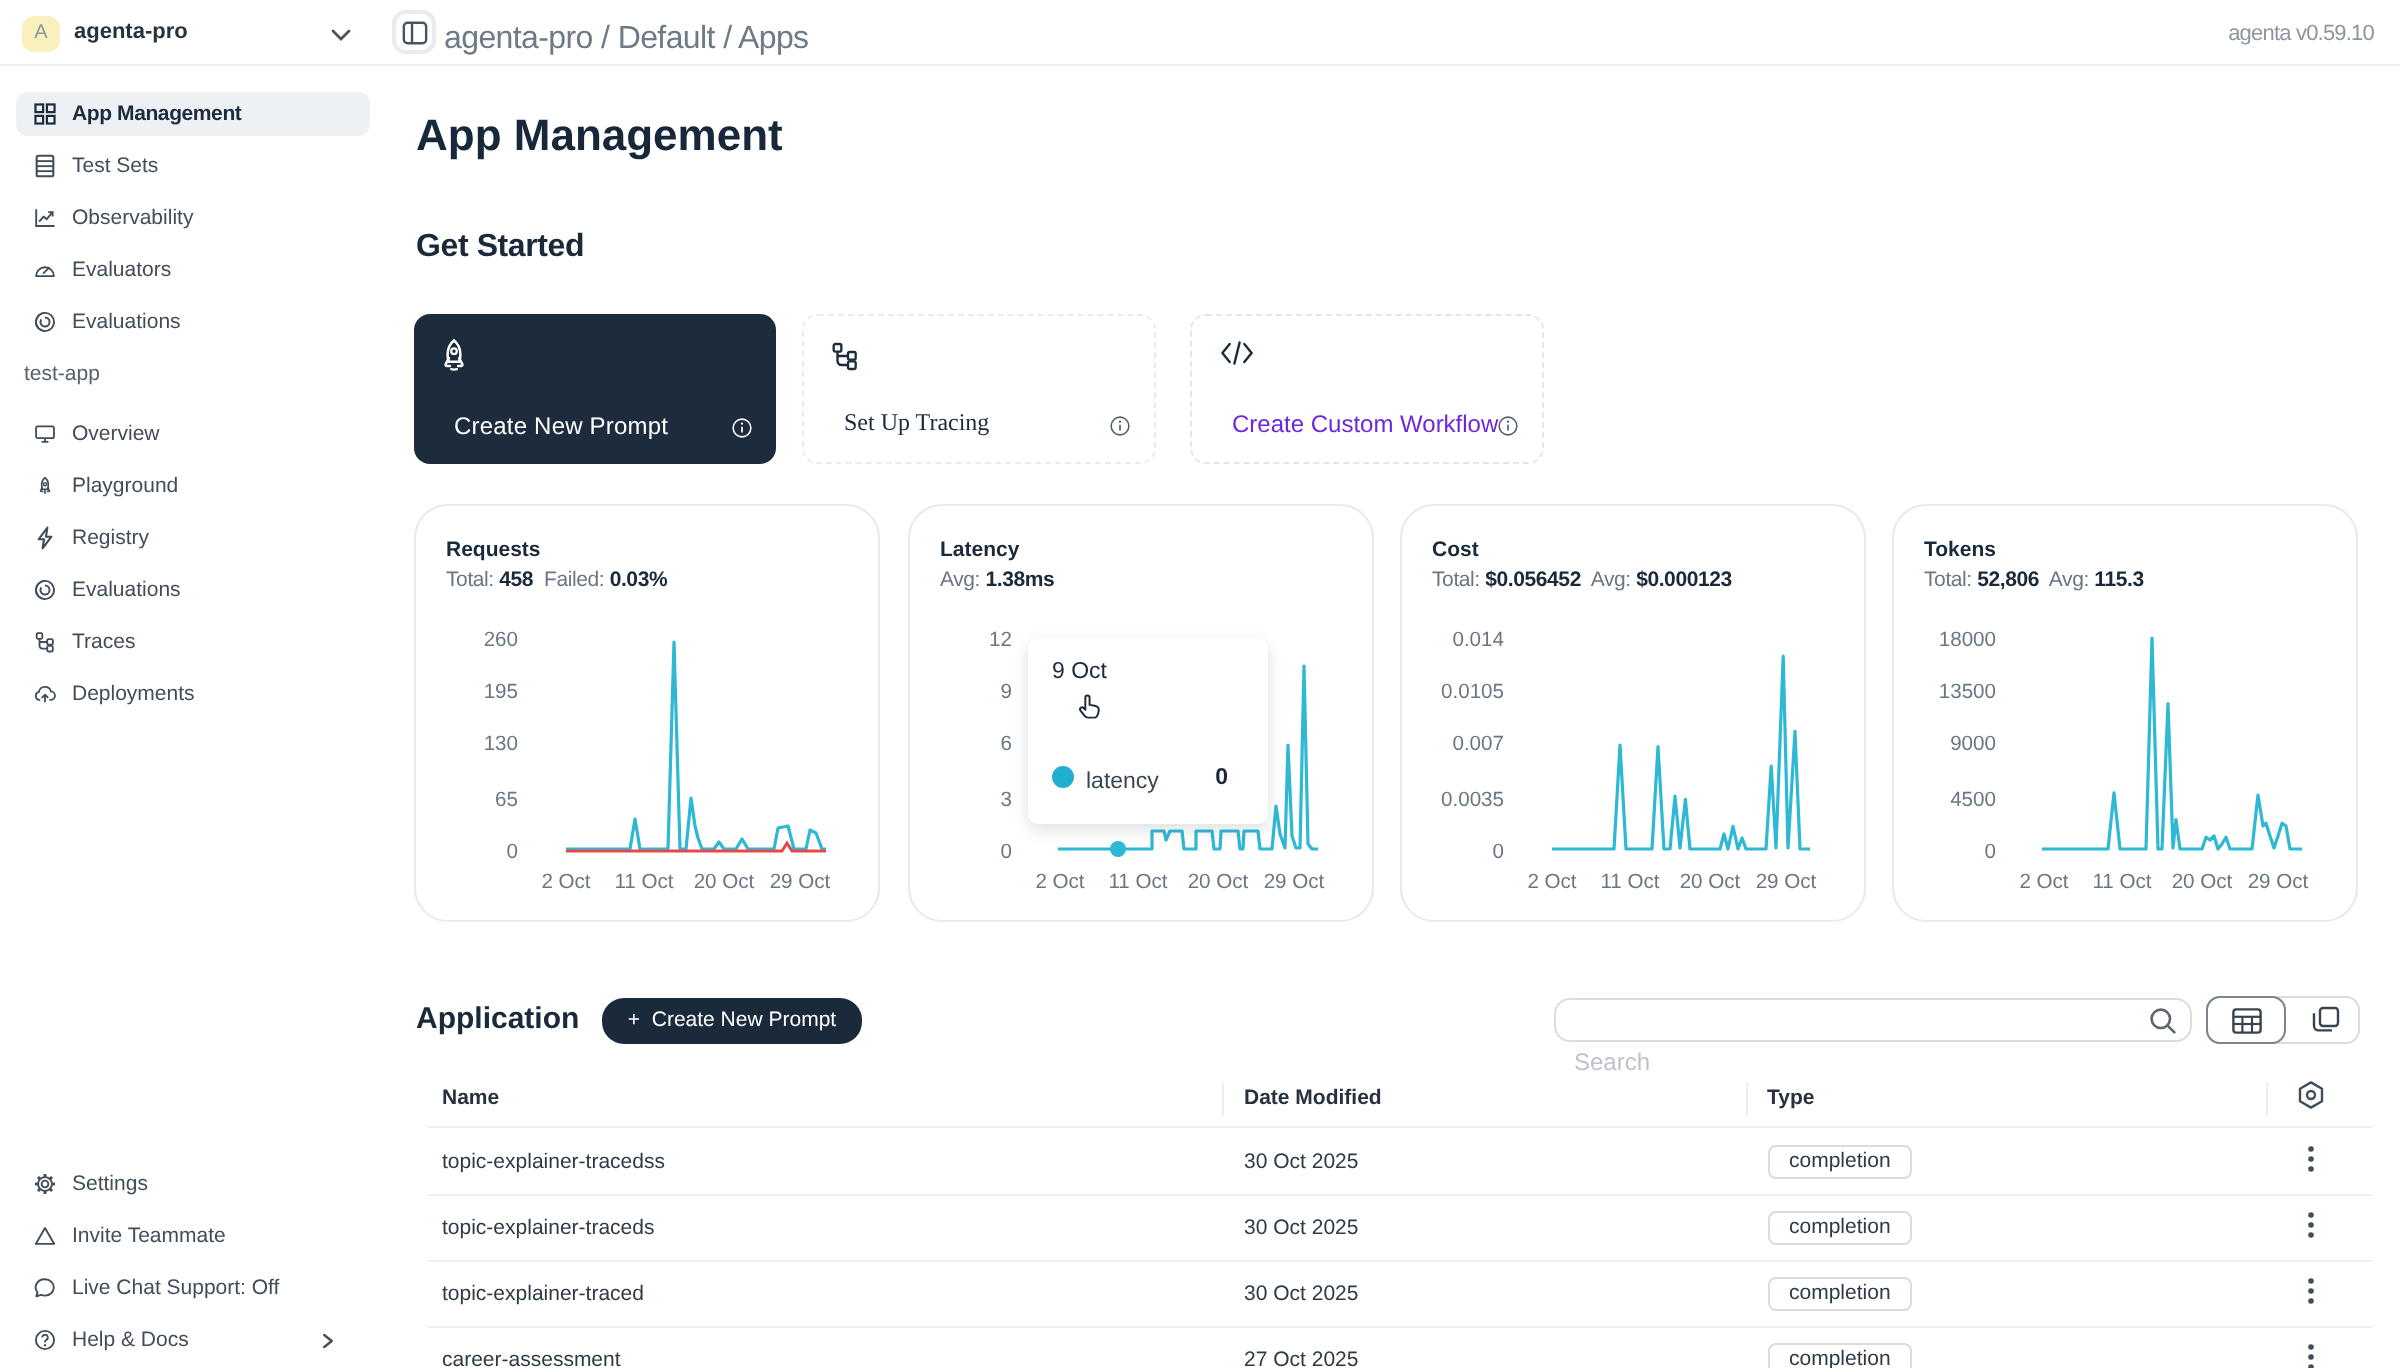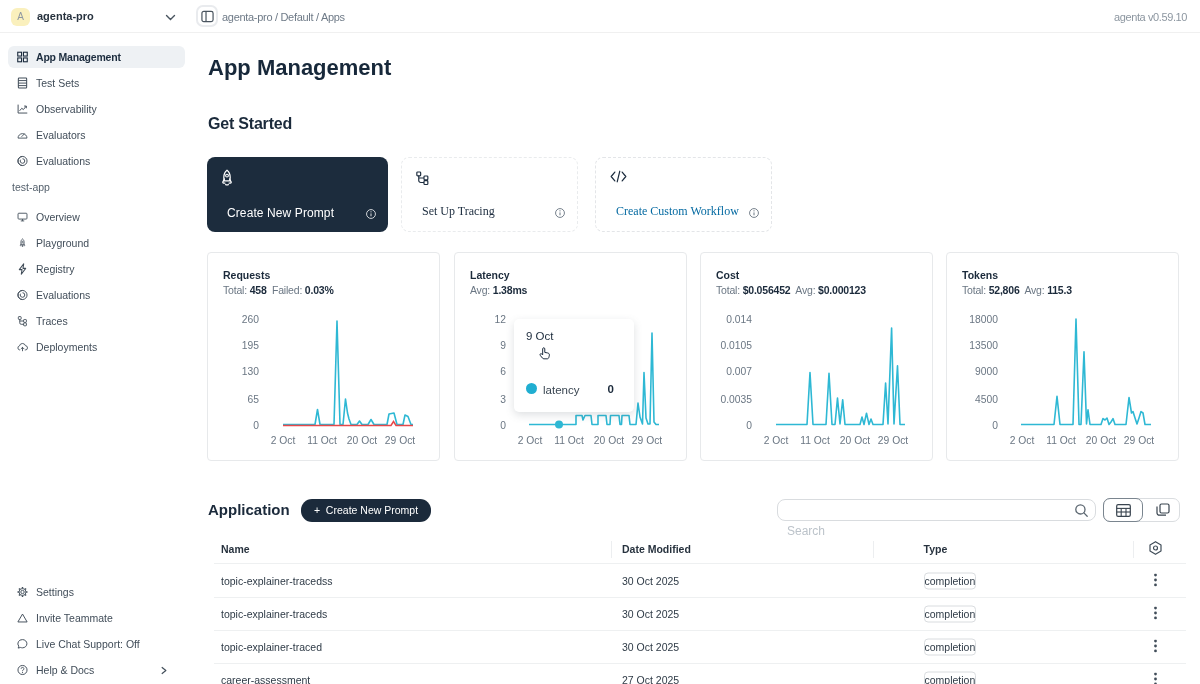--- a/index.html
+++ b/index.html
@@ -8,21 +8,21 @@
 
 #topbar { position:absolute; left:0; top:0; width:1200px; height:33px;
   border-bottom:1px solid #f0f0f0; background:#fff; }
 #avatar { position:absolute; left:11px; top:8px; width:19px; height:18px;
   background:#faf0bd; border-radius:6px; color:#8e98a2; font-size:10px;
   text-align:center; line-height:18px; }
 #orgname { position:absolute; left:37px; top:10px; font-size:11px; font-weight:bold; color:#27323e; }
 #chev { position:absolute; left:165px; top:12px; }
 #paneltoggle { position:absolute; left:196px; top:5px; width:22px; height:22px;
   border:2px solid #e9ebee; border-radius:7px; background:#fff; }
-#crumb { position:absolute; left:222px; top:11px; font-size:11px; letter-spacing:-0.3px; color:#6e7a87; }
+#crumb { position:absolute; left:222px; top:11px; font-size:16px; letter-spacing:-0.3px; color:#6e7a87; }
 #ver { position:absolute; right:13px; top:11px; font-size:11px; letter-spacing:-0.4px; color:#8c96a0; }
 
 #sidebar { position:absolute; left:0; top:33px; width:193px; height:651px; background:#fff; }
 .sitem { position:absolute; left:8px; width:177px; height:22px; border-radius:6px;
   font-size:10.5px; color:#414d59; display:flex; align-items:center; }
 .sitem.sel { background:#eef1f4; color:#1c2c3e; font-weight:bold; letter-spacing:-0.2px; }
 .sitem .ic { width:11px; height:12px; margin-left:9px; margin-right:8px; flex:0 0 11px;
   display:flex; align-items:center; justify-content:center; }
 .sitem .ic svg { max-width:11px; max-height:12px; }
 .slabel { position:absolute; left:12px; font-size:10.5px; color:#55616d; }
@@ -31,24 +31,24 @@
 h1 { position:absolute; left:1px; top:21px; font-size:22px; font-weight:bold; color:#17283a; line-height:1.25; }
 h2 { position:absolute; left:1px; top:81px; font-size:16px; letter-spacing:-0.2px; font-weight:bold; color:#1b2a3b; line-height:1.25; }
 
 .tcard { position:absolute; top:124px; height:75px; border-radius:8px; }
 .tcard .ttl { position:absolute; left:20px; bottom:12px; font-size:12px; font-weight:500; white-space:nowrap; }
 .tcard .inf { position:absolute; right:12px; bottom:13px; }
 .tcard .tic { position:absolute; left:13px; top:12px; }
 #tc1 { left:0; width:181px; background:#1c2c3d; color:#fff; }
 #tc1 .ttl { font-weight:500; letter-spacing:0.1px; }
 #tc2 { left:194px; width:177px; border:1px dashed #e9ebed; color:#1c2c3e;font-family:Liberation Serif, serif; }
-#tc3 { left:388px; width:177px; border:1px dashed #e3e5e8; color:#0369a1;font-family:Liberation Serif, serif; }
+#tc3 { left:388px; width:177px; border:1px dashed #e3e5e8; color:#6d28d9; }
 
 .scard { position:absolute; top:219px; width:233px; height:209px; background:#fff;
-  border:1px solid #e7e9eb; border-radius:4px; }
+  border:1px solid #e7e9eb; border-radius:17px; }
 #sc1 { left:0; } #sc2 { left:247px; } #sc3 { left:493px; } #sc4 { left:739px; }
 .scard .t { position:absolute; left:15px; top:16px; font-size:10.5px; font-weight:bold; color:#1b2a3b; }
 .scard .sub { position:absolute; left:15px; top:31px; font-size:10.5px; letter-spacing:-0.2px; color:#6a7683; }
 .scard .sub b { color:#1b2a3b; }
 .scard svg { position:absolute; left:0; top:0; }
 
 #ttip { position:absolute; left:59px; top:66px; width:120px; height:93px; background:#fff;
   border-radius:5px; box-shadow:0 3px 8px rgba(90,100,110,0.20); }
 #ttdate { position:absolute; left:12px; top:11px; font-size:11.5px; color:#1b2a3b; }
 #ttrow { position:absolute; left:12px; top:64px; width:88px; font-size:11.5px; color:#3a4652; }
@@ -69,24 +69,24 @@
   border-radius:7px; display:flex; align-items:center; justify-content:center; }
 #vt2 { position:absolute; left:40px; top:0; width:37px; height:22px;
   display:flex; align-items:center; justify-content:center; }
 
 #tbl { position:absolute; left:7px; top:502px; width:979px; }
 .trow { position:absolute; left:0; width:972px; height:33px; border-bottom:1px solid #eef0f1;
   font-size:10.5px; color:#2e3a46; }
 .th { font-weight:bold; color:#27323e; height:29px; }
 .c1 { position:absolute; left:7px; top:50%; transform:translateY(-50%); }
 .c2 { position:absolute; left:408px; top:50%; transform:translateY(-50%); }
-.c3 { position:absolute; left:669.5px; top:50%; transform:translateY(-50%);margin-left:40px; }
+.c3 { position:absolute; left:669.5px; top:50%; transform:translateY(-50%); }
 .c4 { position:absolute; left:940px; top:50%; transform:translateY(-50%); }
 .tag { display:inline-block; border:1px solid #d9dcdf; border-radius:4px; background:#fff;
-  font-size:10.5px; color:#2e3a46; padding:1px 0 2px; }
+  font-size:10.5px; color:#2e3a46; padding:1px 10px 2px; }
 .vsep { position:absolute; top:6px; width:1px; height:17px; background:#eceef0; }
 </style>
 </head>
 <body>
 <div id="topbar">
   <div id="avatar">A</div>
   <div id="orgname">agenta-pro</div>
   <svg id="chev" width="11" height="11" viewBox="0 0 11 11">
       <path d="M1.5 3.5 L5.5 7.5 L9.5 3.5" stroke="#49545f" stroke-width="1.4" fill="none" stroke-linecap="round"></path>
     </svg>

